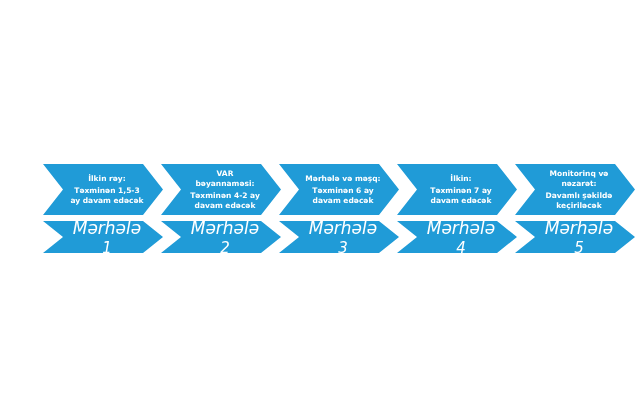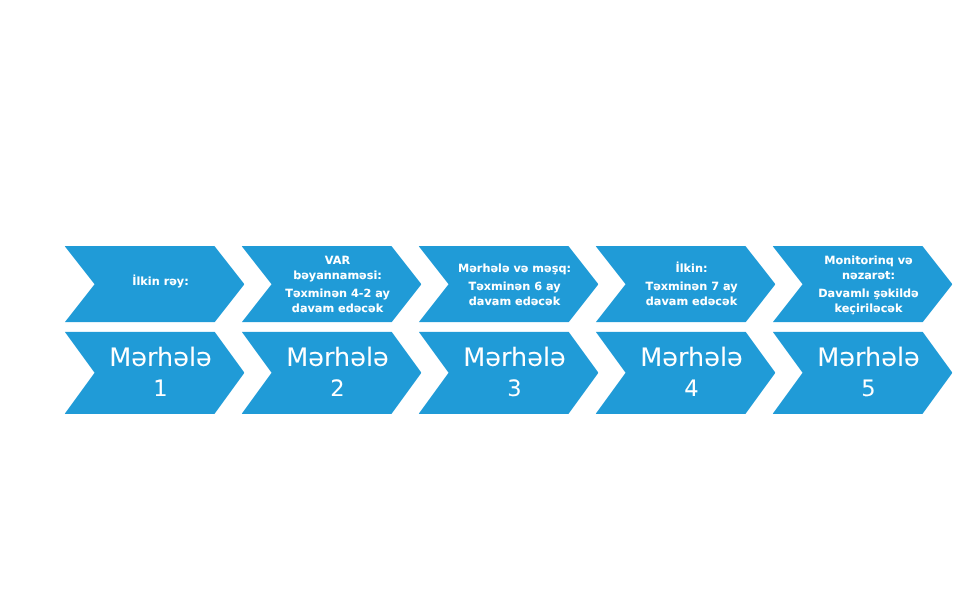--- a/index.html
+++ b/index.html
@@ -43,21 +43,22 @@
   }
   .chev-top {
     height: 51px;
     margin-bottom: 6px;
     font-size: 7.5px;
     font-weight: bold;
     line-height: 9.5px;
   }
   .chev-top .hdr { margin-bottom: 3px; }
   .chev-bottom {
-    height: 55px;
+    height: 32px;
+    font-style: italic;
   }
   .stage-word {
     font-size: 17px;
     line-height: 19px;
     font-weight: normal;
   }
   .stage-number {
     font-size: 15px;
     line-height: 16px;
     margin-top: 2px;
@@ -67,20 +68,24 @@
 </head>
 <body>
 
 <div class="canvas">
   <div class="band">
 
     <div class="stage-col">
       <div class="chev chev-top">
         <div class="hdr">
           <div>İlkin rəy:</div>
+        </div>
+        <div class="bdy">
+          <div>Təxminən 1,5-3</div>
+          <div>ay davam edəcək</div>
         </div>
       </div>
       <div class="chev chev-bottom">
         <div class="stage-word">Mərhələ</div>
         <div class="stage-number">1</div>
       </div>
     </div>
 
     <div class="stage-col">
       <div class="chev chev-top">

